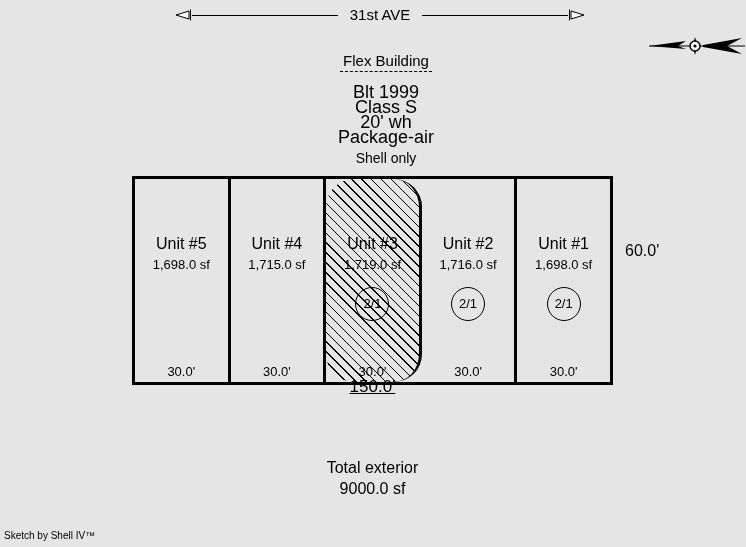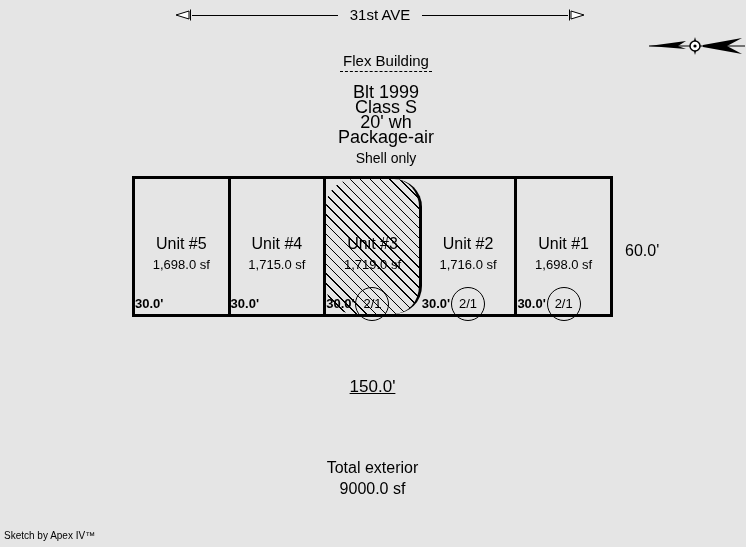--- a/index.html
+++ b/index.html
@@ -21,35 +21,35 @@
   .compass{position:absolute;left:648px;top:32px;width:98px;height:28px;}
 
   
   .bldg-info{position:absolute;left:272px;top:52px;width:228px;text-align:center;}
   .bldg-info .title{display:inline-block;font-size:15px;line-height:17px;
     border-bottom:1px dashed #000;padding:0 3px 2px;margin-bottom:13px;}
   .bldg-info .line{font-size:18px;line-height:15px;}
   .bldg-info .note{font-size:14px;line-height:15px;margin-top:6px;}
 
   
-  .building{position:absolute;left:132px;top:176px;width:481px;height:141px;
+  .building{position:absolute;left:132px;top:176px;width:481px;height:209px;
     border:3px solid #000;display:flex;}
   .unit{position:relative;flex:1 1 0;display:flex;flex-direction:column;
     align-items:center;border-right:3px solid #000;}
   .unit:last-child{border-right:none;}
   .unit.hatched{
     background:repeating-linear-gradient(45deg,#000 0px,#000 1px,transparent 1px,transparent 7px);
     border-radius:28px;
   }
   .unit .u-title{margin-top:56px;font-size:16px;line-height:18px;white-space:nowrap;}
   .unit .u-area{margin-top:4px;font-size:13px;line-height:15px;white-space:nowrap;}
   .unit .u-badge{margin-top:15px;width:34px;height:34px;border:1px solid #000;
     border-radius:50%;font-size:13px;line-height:32px;text-align:center;}
   .unit .u-width{position:absolute;bottom:3px;left:0;width:100%;
-    text-align:left;font-size:13px;line-height:15px;font-weight:bold;}
+    text-align:center;font-size:13px;line-height:15px;}
 
   
   .dim-depth{position:absolute;left:625px;top:242px;font-size:16px;}
   .dim-frontage{position:absolute;left:132px;top:377px;width:481px;
     text-align:center;font-size:17px;text-decoration:underline;}
 
   
   .totals{position:absolute;left:132px;top:457px;width:481px;text-align:center;
     font-size:16px;line-height:21px;}
 
@@ -131,15 +131,15 @@
   </div>
 
   <div class="dim-depth">60.0'</div>
   <div class="dim-frontage">150.0'</div>
 
   <div class="totals">
     <div>Total exterior</div>
     <div>9000.0 sf</div>
   </div>
 
-  <div class="credit">Sketch by Apex IV™</div>
+  <div class="credit">Sketch by Shell IV™</div>
 
 </div>
 
 </body></html>

